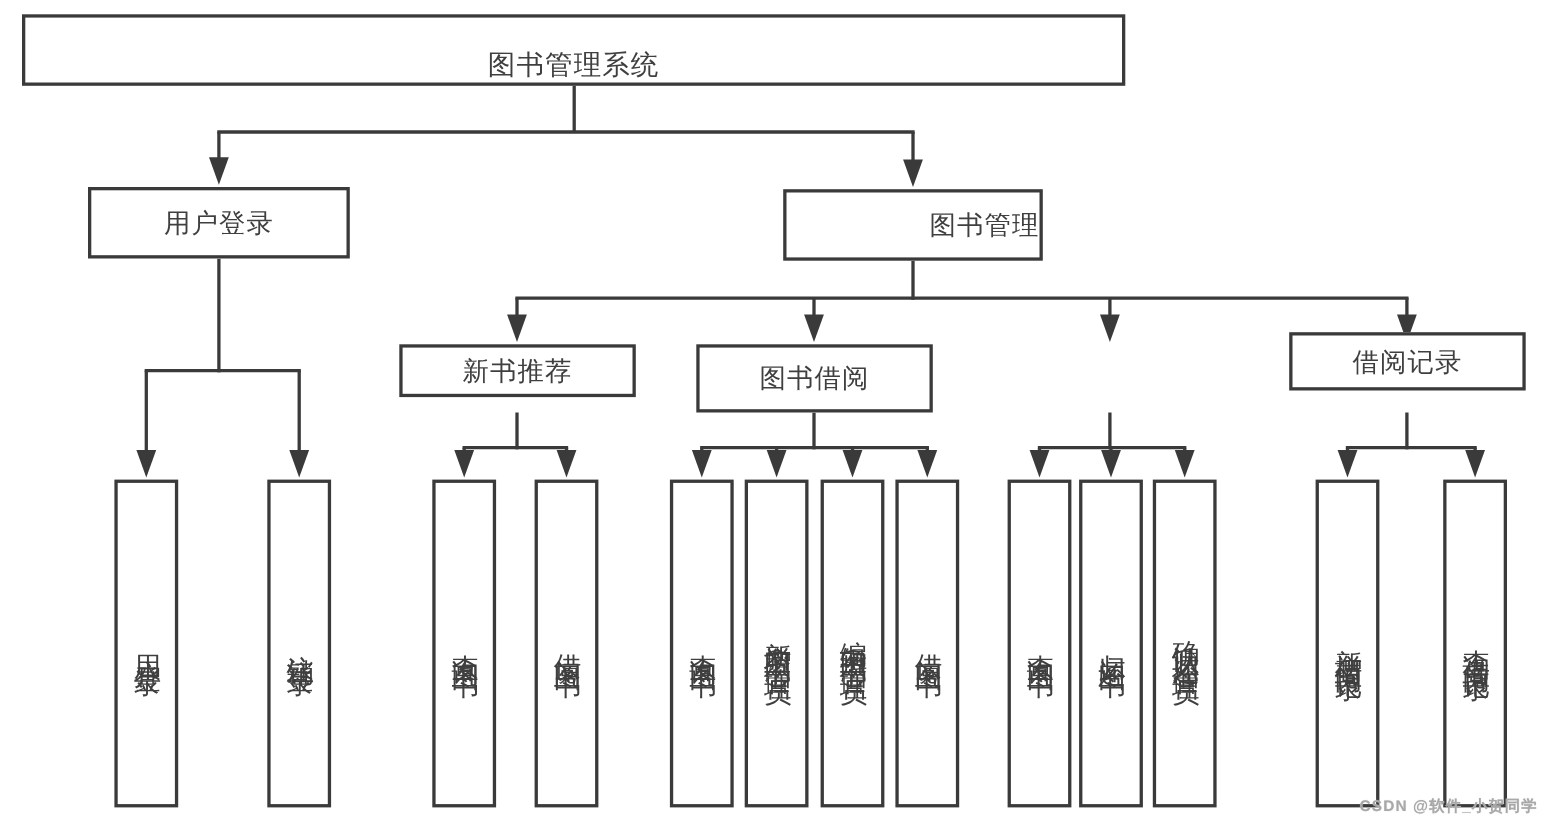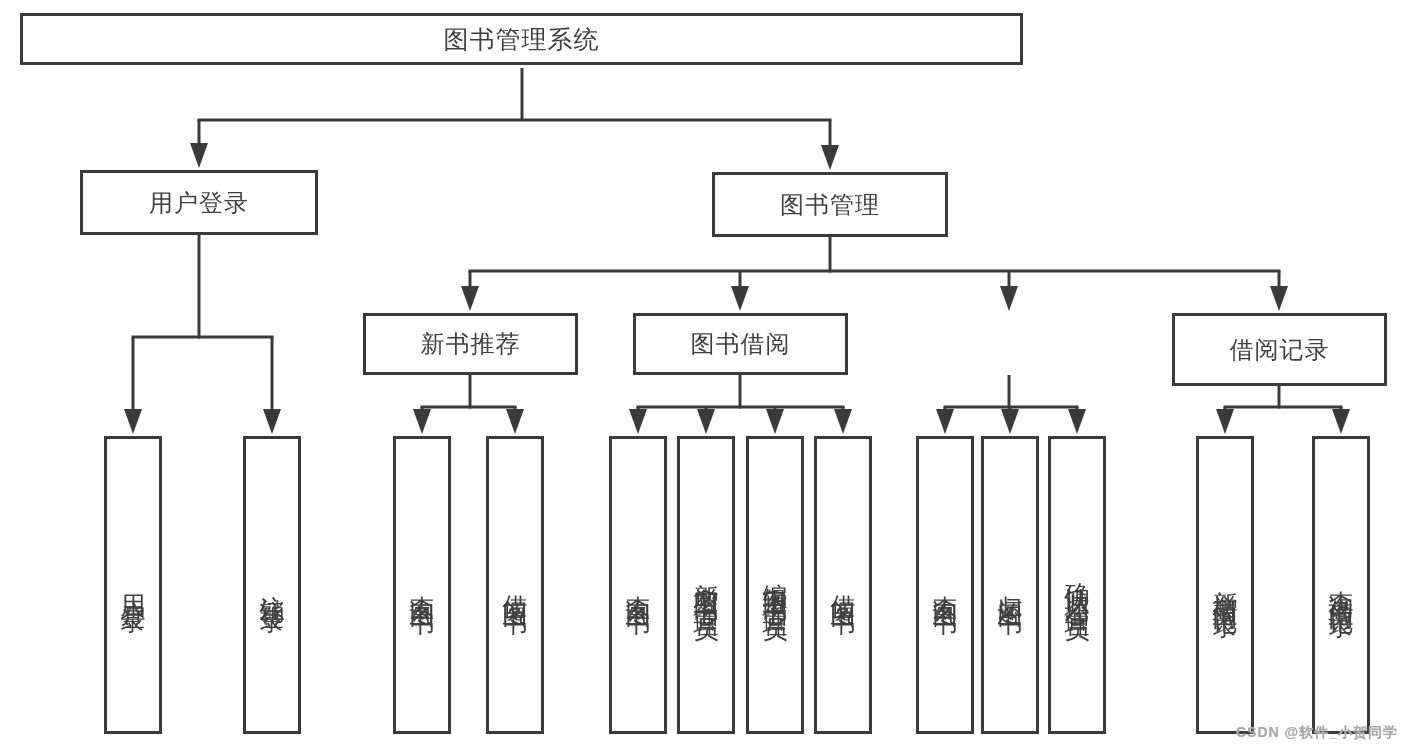--- a/index.html
+++ b/index.html
@@ -121,38 +121,38 @@
       <polygon points="766,409 784,409 775,434"></polygon>
       <polygon points="834,409 852,409 843,434"></polygon>
       <polygon points="936,409 954,409 945,434"></polygon>
       <polygon points="1001,409 1019,409 1010,434"></polygon>
       <polygon points="1068,409 1086,409 1077,434"></polygon>
       <polygon points="1216,409 1234,409 1225,434"></polygon>
       <polygon points="1332,409 1350,409 1341,434"></polygon>
     </g>
   </svg>
 
-  <div class="node node-root" style="left:20px; top:13px; width:1003px; height:52px;">
+  <div class="node node-root" style="left:20px; top:13px; width:1003px; height:65px;align-items:flex-end;">
     <span class="hlabel">图书管理系统</span>
   </div>
 
   <div class="node" style="left:80px; top:170px; width:238px; height:65px;">
     <span class="hlabel">用户登录</span>
   </div>
-  <div class="node" style="left:712px; top:172px; width:236px; height:65px;">
+  <div class="node" style="left:712px; top:172px; width:236px; height:65px;justify-content:flex-end;">
     <span class="hlabel">图书管理</span>
   </div>
 
-  <div class="node" style="left:363px; top:313px; width:215px; height:62px;">
+  <div class="node" style="left:363px; top:313px; width:215px; height:48px;">
     <span class="hlabel">新书推荐</span>
   </div>
   <div class="node" style="left:633px; top:313px; width:215px; height:62px;text-align:center;">
     <span class="hlabel">图书借阅</span>
   </div>
-  <div class="node" style="left:1172px; top:313px; width:215px; height:73px;">
+  <div class="node" style="left:1172px; top:302px; width:215px; height:53px;">
     <span class="hlabel">借阅记录</span>
   </div>
 
   <div class="node leaf" style="left:104px; top:436px; width:58px; height:298px;">
     <span class="vlabel">用户登录</span>
   </div>
   <div class="node leaf" style="left:243px; top:436px; width:58px; height:298px;">
     <span class="vlabel">注销登录</span>
   </div>
   <div class="node leaf" style="left:393px; top:436px; width:58px; height:298px;">

